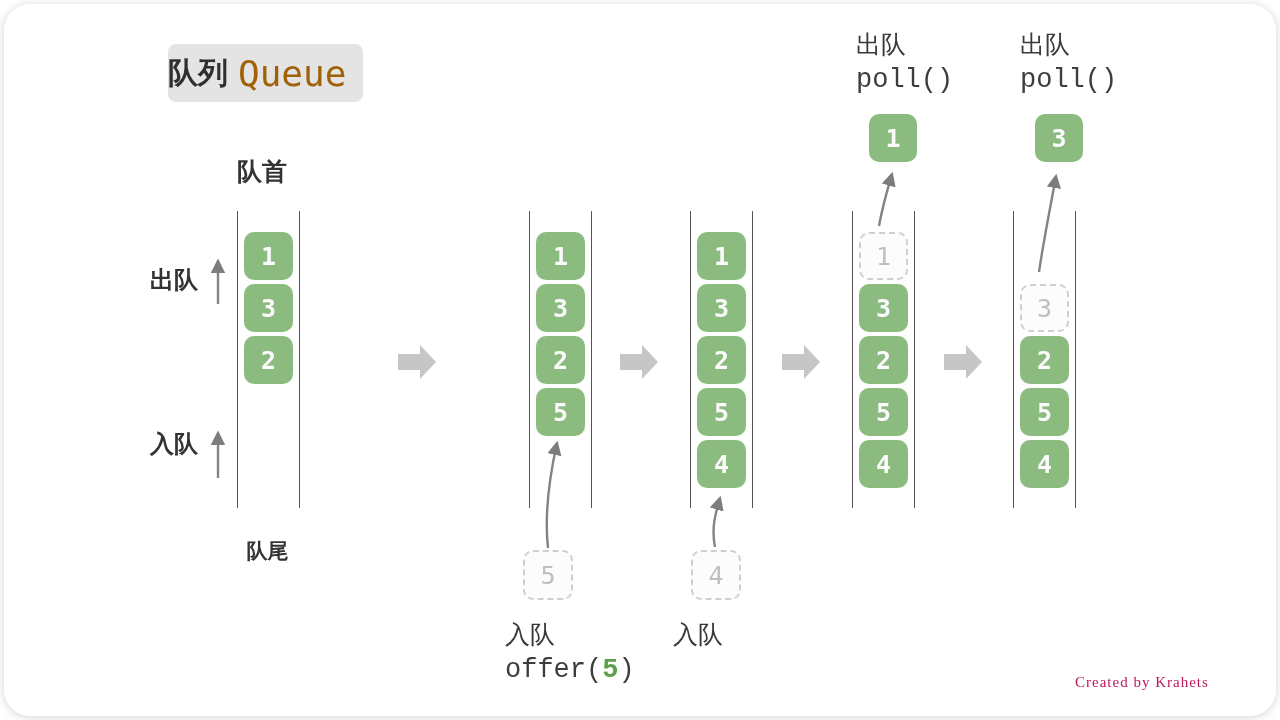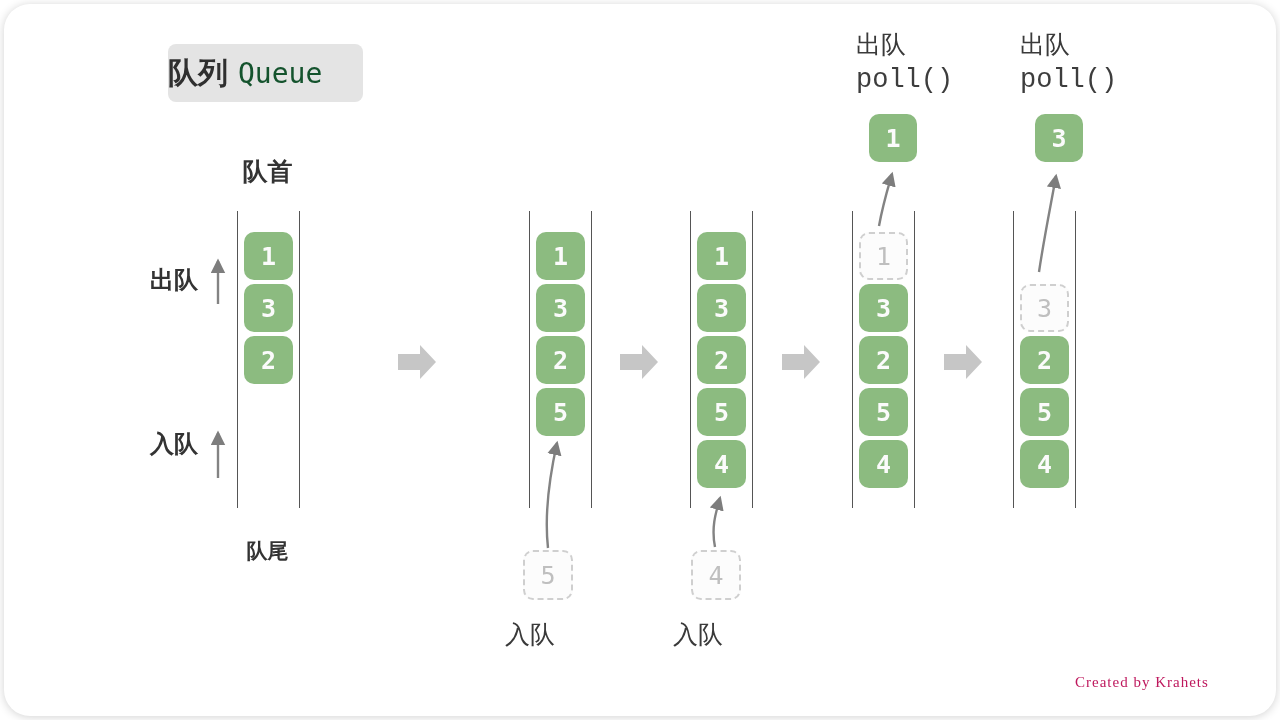--- a/index.html
+++ b/index.html
@@ -2,24 +2,24 @@
 <html style="--cell-green: #8cbb80; --arg-green: #5ba24b; --ghost-border: #cfcfcf;"><head>
 <meta charset="utf-8">
 <style>
   html,body{margin:0;padding:0;background:#ffffff;}
   .canvas{position:relative;width:1280px;height:720px;font-family:"Liberation Sans",sans-serif;overflow:hidden;}
   .card{position:absolute;left:4px;top:4px;right:4px;bottom:4px;background:#ffffff;border-radius:26px;box-shadow:0 1px 10px rgba(0,0,0,0.18);}
   .overlay{position:absolute;left:0;top:0;width:1280px;height:720px;pointer-events:none;}
 
   .title-badge{position:absolute;left:168px;top:44px;width:195px;height:58px;background:#e4e4e4;border-radius:8px;display:flex;align-items:center;justify-content:flex-start;gap:10px;}
   .title-zh{font-size:30px;font-weight:bold;color:#2f2f2f;}
-  .title-en{font-size:28px;color:#14532d;font-family:"DejaVu Sans Mono",monospace;}
+  .title-en{font-size:36px;color:#a16207;font-family:"DejaVu Sans Mono",monospace;}
 
   .lbl{position:absolute;color:#333;font-weight:bold;white-space:nowrap;}
-  .lbl-front{left:237px;top:155px;width:61px;text-align:center;font-size:25px;}
+  .lbl-front{left:237px;top:155px;width:61px;text-align:left;font-size:25px;}
   .lbl-rear{left:237px;top:537px;width:61px;text-align:center;font-size:21px;}
   .lbl-dequeue{left:150px;top:264px;font-size:24px;}
   .lbl-enqueue{left:150px;top:428px;font-size:24px;}
 
   .channel{position:absolute;top:211px;width:61px;height:297px;border-left:1.5px solid #555;border-right:1.5px solid #555;}
   .cell{position:absolute;left:6px;width:49px;height:48px;border-radius:10px;box-sizing:border-box;
         display:flex;align-items:center;justify-content:center;
         font-family:"DejaVu Sans Mono",monospace;font-size:25px;font-weight:bold;}
   .cell.filled{background:var(--cell-green,#8cbb80);color:#fbfbfb;}
   .cell.ghost{background:#fcfcfc;border:2px dashed var(--ghost-border,#cfcfcf);color:#bfbfbf;font-weight:normal;}
@@ -92,20 +92,21 @@
 
   <div class="channel" style="left:529px">
     <div class="cell filled s0">1</div>
     <div class="cell filled s1">3</div>
     <div class="cell filled s2">2</div>
     <div class="cell filled s3">5</div>
   </div>
   <div class="float-box ghost" style="left:523px;top:550px">5</div>
   <div class="op-label" style="left:505px;top:618px">
     <div class="op-action">入队</div>
+    <div class="op-code"><span>offer(</span><span class="arg">5</span><span>)</span></div>
   </div>
 
   <div class="channel" style="left:690px">
     <div class="cell filled s0">1</div>
     <div class="cell filled s1">3</div>
     <div class="cell filled s2">2</div>
     <div class="cell filled s3">5</div>
     <div class="cell filled s4">4</div>
   </div>
   <div class="float-box ghost" style="left:691px;top:550px">4</div>

